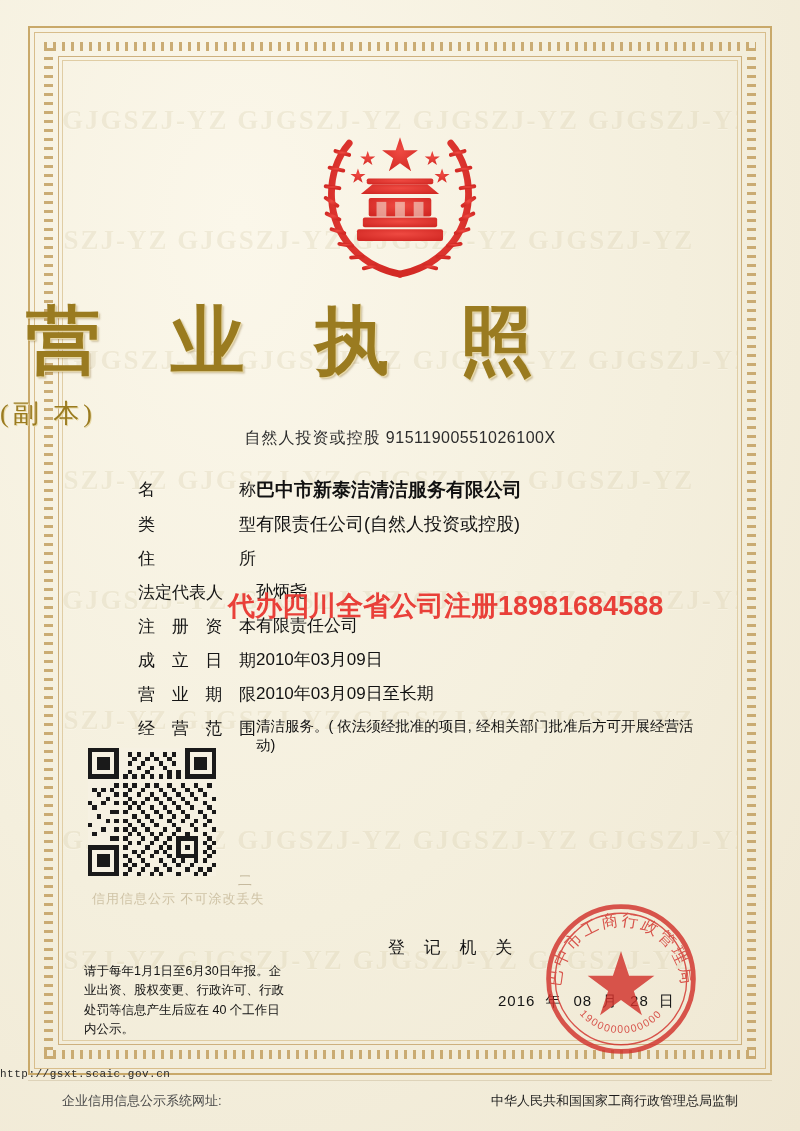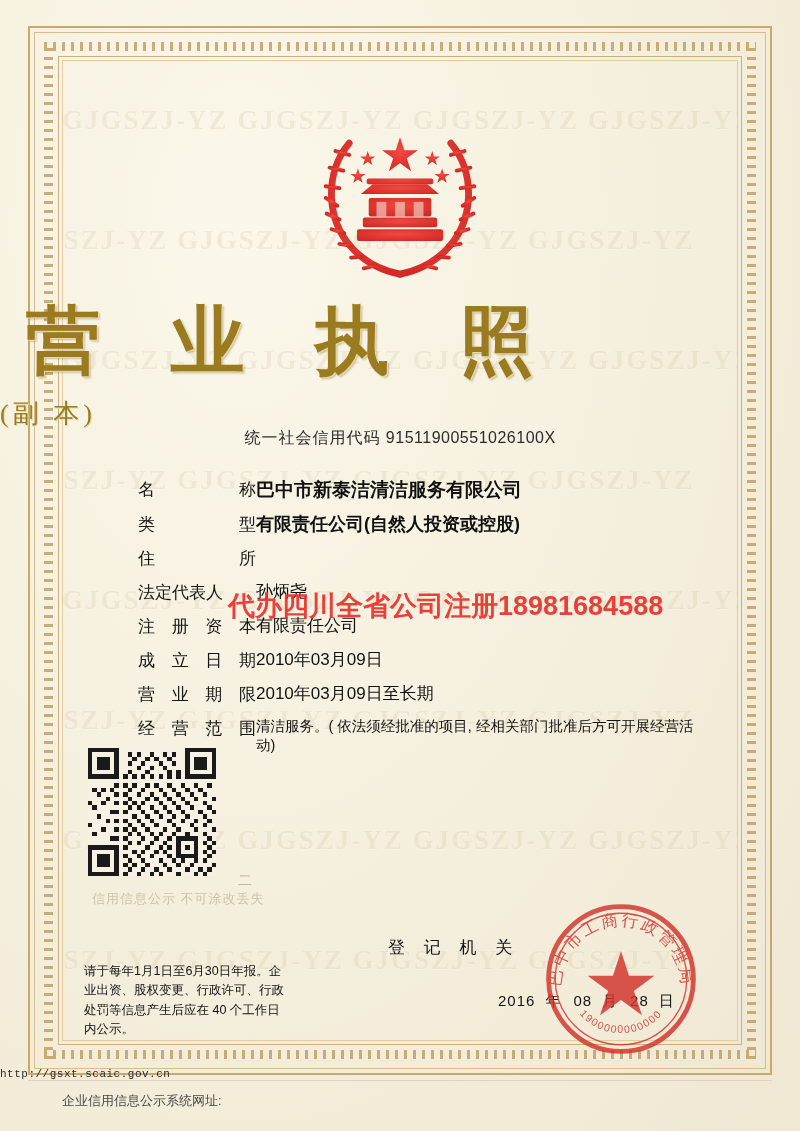--- a/index.html
+++ b/index.html
@@ -165,21 +165,21 @@
     font-size: 17px;
     color: #111;
     line-height: 1.25;
   }
   .field-value.name-val {
     font-size: 19px;
     font-weight: bold;
   }
   .field-value.type-val {
     font-size: 18px;
-    font-weight: bold;
+    font-weight: normal;
   }
   .field-value.small {
     font-size: 15px;
   }
   .field-row.scope .field-value { font-size: 14.5px; line-height: 1.35; }
 
   
   .qr {
     position: absolute;
     left: 88px;
@@ -367,21 +367,21 @@
         <polygon points="47,62 48.9,67.5 54.7,67.5 50,70.9 51.8,76.4 47,73 42.2,76.4 44,70.9 39.3,67.5 45.1,67.5"></polygon>
         <polygon points="133,62 134.9,67.5 140.7,67.5 136,70.9 137.8,76.4 133,73 128.2,76.4 130,70.9 125.3,67.5 131.1,67.5"></polygon>
       </g>
     </svg>
   </div>
 
   <div class="title">营 业 执 照</div>
   <div class="subtitle">(副 本)</div>
 
   <div class="credit-code">
-    <span>统一社会信用代码</span>
+    <span>自然人投资或控股</span>
     <span class="ccval">91511900551026100X</span>
   </div>
 
   <div class="fields">
 
     <div class="field-row">
       <div class="field-label">
         <span>名</span>
           <span>称</span>
       </div>
@@ -699,14 +699,15 @@
     </svg>
   </div>
 
   <div class="red-overlay">代办四川全省公司注册18981684588</div>
 
   <div class="url-line">http://gsxt.scaic.gov.cn</div>
 
   <div class="sep-line"></div>
 
   <div class="footer-left">企业信用信息公示系统网址:</div>
+  <div class="footer-right">中华人民共和国国家工商行政管理总局监制</div>
 
 </div>
 
 </body></html>

